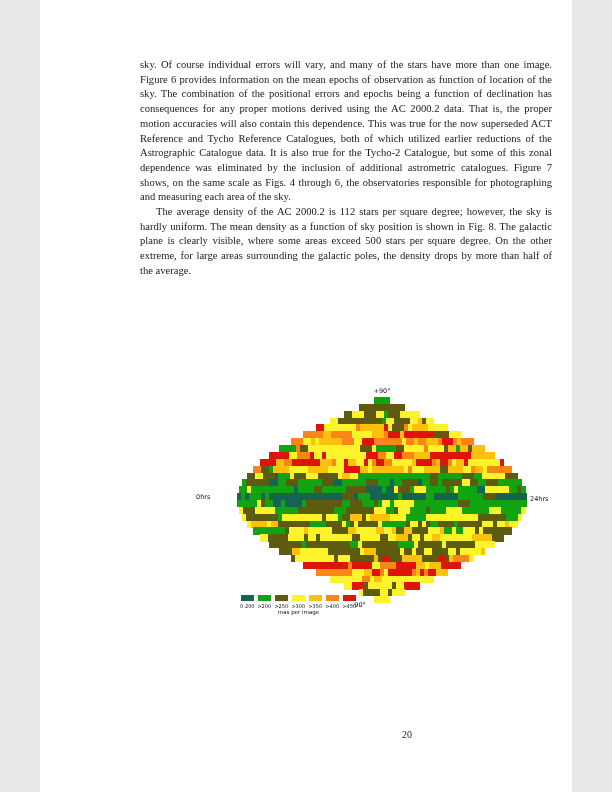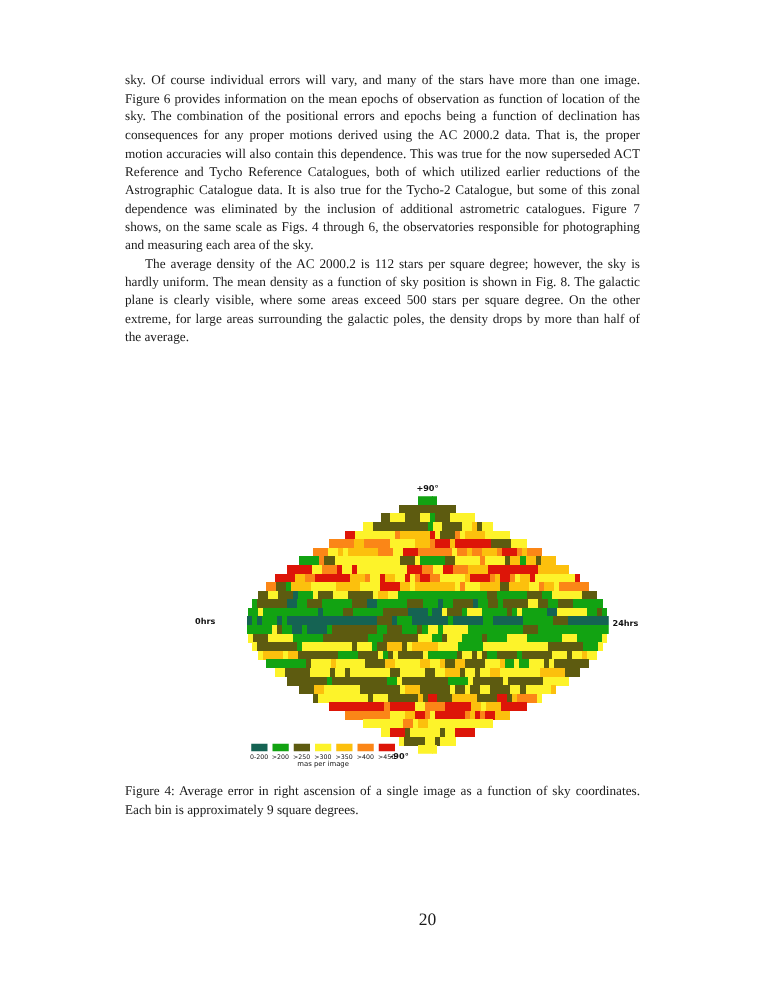--- a/index.html
+++ b/index.html
@@ -1,18 +1,18 @@
 <!DOCTYPE html>
 <html><head>
 <meta charset="utf-8">
 <style>
   html,body{margin:0;padding:0;background:#e8e8e8;}
   .page{
     position:relative;
-    width:612px;height:792px;
+    width:532px;height:792px;
     margin:0 auto;
     background:#ffffff;
     font-family:"Liberation Serif", serif;
     color:#1a1a1a;
     overflow:hidden;
   }
   .textblock{
     position:absolute;
     left:100px;top:58px;width:412px;
     font-size:10.6px;line-height:14.7px;
@@ -26,21 +26,21 @@
     text-align:center;
     font-size:16.5px;
     letter-spacing:0.5px;
     word-spacing:4px;
     color:#111;
   }
   .fig-title .sigma{font-style:italic;}
   .maplabel{
     position:absolute;
     font-family:"DejaVu Sans", sans-serif;
-    font-weight:bold;
+    font-weight:normal;
     color:#111;
   }
   .lbl-top{left:312px;top:387px;width:60px;text-align:center;font-size:6.5px;}
   .lbl-bottom{left:312px;top:601px;width:60px;font-size:6.5px;}
   .lbl-left{left:156px;top:493px;width:27px;font-size:6.5px;}
   .lbl-right{left:490px;top:495px;width:30px;text-align:left;font-size:6.5px;}
   #skymap{
     position:absolute;
     left:197px;top:397px;
     width:290px;height:206px;
@@ -70,22 +70,22 @@
   }
   .caption{
     position:absolute;
     left:100px;top:627px;width:412px;
     font-size:10.6px;line-height:14.7px;
     text-align:justify;
   }
   .pageno{
     position:absolute;
     left:312px;top:729px;width:60px;
-    text-align:center;
-    font-size:14px;
+    text-align:right;
+    font-size:10px;
   }
 </style>
 </head>
 <body>
 
 <div class="page">
 
   <div class="textblock">
     <p>sky. Of course individual errors will vary, and many of the stars have more than one image. Figure 6 provides information on the mean epochs of observation as function of location of the sky. The combination of the positional errors and epochs being a function of declination has consequences for any proper motions derived using the AC 2000.2 data. That is, the proper motion accuracies will also contain this dependence. This was true for the now superseded ACT Reference and Tycho Reference Catalogues, both of which utilized earlier reductions of the Astrographic Catalogue data. It is also true for the Tycho-2 Catalogue, but some of this zonal dependence was eliminated by the inclusion of additional astrometric catalogues. Figure 7 shows, on the same scale as Figs. 4 through 6, the observatories responsible for photographing and measuring each area of the sky.</p>
     <p class="indent">The average density of the AC 2000.2 is 112 stars per square degree; however, the sky is hardly uniform. The mean density as a function of sky position is shown in Fig. 8. The galactic plane is clearly visible, where some areas exceed 500 stars per square degree. On the other extreme, for large areas surrounding the galactic poles, the density drops by more than half of the average.</p>
@@ -1512,17 +1512,16 @@
         <div class="lg-swatch" style="background: rgb(251, 134, 23);"></div>
         <div class="lg-label">&gt;400</div>
       </div>
       <div class="lg-item">
         <div class="lg-swatch" style="background: rgb(221, 21, 8);"></div>
         <div class="lg-label">&gt;450</div>
       </div>
     </div>
   <div class="legend-units">mas per image</div>
 
-  <div class="caption">Figure 4: Average error in right ascension of a single image as a function of sky coordinates. Each bin is approximately 9 square degrees.</div>
 
   <div class="pageno">20</div>
 
 </div>
 
 </body></html>

